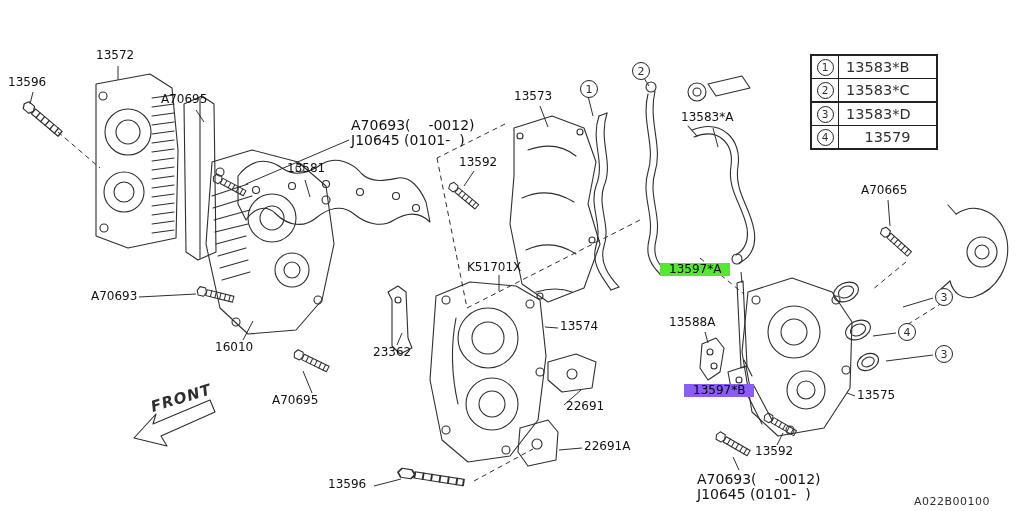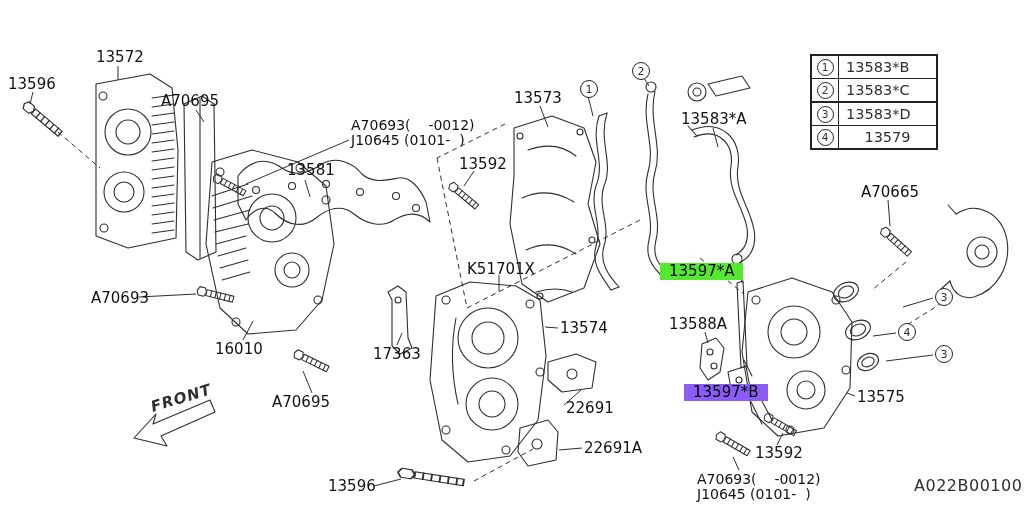--- a/index.html
+++ b/index.html
@@ -6,21 +6,21 @@
   .stage {
     position:relative; width:1024px; height:511px; background:#fff;
     font-family:"DejaVu Sans","Liberation Sans",sans-serif; color:#111;
     overflow:hidden;
   }
   .stage svg { position:absolute; left:0; top:0; }
   .part { fill:none; stroke:currentColor; stroke-width:1.1; stroke-linejoin:round; stroke-linecap:round; }
   .lead { fill:none; stroke:currentColor; stroke-width:1; }
   .dash { fill:none; stroke:currentColor; stroke-width:1; stroke-dasharray:5 4; }
   .lbl {
-    position:absolute; font-size:15px; line-height:1.1; white-space:pre;
+    position:absolute; font-size:12px; line-height:1.1; white-space:pre;
     color:#111; cursor:pointer; z-index:3;
   }
   .note { font-size:14px;text-align:center; }
   .hl { padding:0 9px; color:#000;text-align:center; }
   .co {
     position:absolute; width:16px; height:16px; border:1.4px solid #222; border-radius:50%;
     background:#fff; display:flex; align-items:center; justify-content:center;
     font-size:11px; z-index:3; cursor:pointer;
   }
   .legend {
@@ -33,21 +33,21 @@
   .lnum {
     width:15px; height:15px; border:1px solid #222; border-radius:50%;
     display:flex; align-items:center; justify-content:center; font-size:10.5px;
   }
   .lpart { display:flex; align-items:center; padding-left:7px; font-size:14.5px; flex:1; }
   .lpart.center { justify-content:center; padding-left:0; }
   .front {
     position:absolute; left:150px; top:389px; font-style:italic; font-weight:bold;
     font-size:15px; letter-spacing:1px; transform:rotate(-17deg); z-index:3;
   }
-  .code { position:absolute; left:914px; top:476px; font-size:16px; letter-spacing:0.5px; z-index:3; }
+  .code { position:absolute; left:914px; top:495px; font-size:11px; letter-spacing:0.5px; z-index:3; }
 </style>
 </head>
 <body>
 
 <div class="stage" style="color: rgb(46, 46, 46); background: rgb(255, 255, 255);">
 
   <svg width="1024" height="511" viewBox="0 0 1024 511">
     <defs>
       <g id="bolt">
         <path class="part" d="M-1,-4.5 L5,-4.5 L7,0 L5,4.5 L-1,4.5 L-3,0 Z"></path>
@@ -248,21 +248,21 @@
   <div class="lbl" style="left:161px;top:93px">A70695</div>
   <div class="lbl note" style="left:351px;top:118px">A70693(    -0012)</div>
   <div class="lbl note" style="left:351px;top:133px">J10645 (0101-  )</div>
   <div class="lbl" style="left:287px;top:162px">13581</div>
   <div class="lbl" style="left:459px;top:156px">13592</div>
   <div class="lbl" style="left:514px;top:90px">13573</div>
   <div class="lbl" style="left:681px;top:111px">13583*A</div>
   <div class="lbl" style="left:861px;top:184px">A70665</div>
   <div class="lbl" style="left:91px;top:290px">A70693</div>
   <div class="lbl" style="left:215px;top:341px">16010</div>
-  <div class="lbl" style="left:373px;top:346px">17363</div>
+  <div class="lbl" style="left:373px;top:346px">23362</div>
   <div class="lbl" style="left:467px;top:261px">K51701X</div>
   <div class="lbl" style="left:560px;top:320px">13574</div>
   <div class="lbl hl" style="left: 660px; top: 263px; background: rgb(85, 232, 49);">13597*A</div>
   <div class="lbl" style="left:669px;top:316px">13588A</div>
   <div class="lbl hl" style="left: 684px; top: 384px; background: #8b5cf6;">13597*B</div>
   <div class="lbl" style="left:857px;top:389px">13575</div>
   <div class="lbl" style="left:272px;top:394px">A70695</div>
   <div class="lbl" style="left:566px;top:400px">22691</div>
   <div class="lbl" style="left:584px;top:440px">22691A</div>
   <div class="lbl" style="left:328px;top:478px">13596</div>

